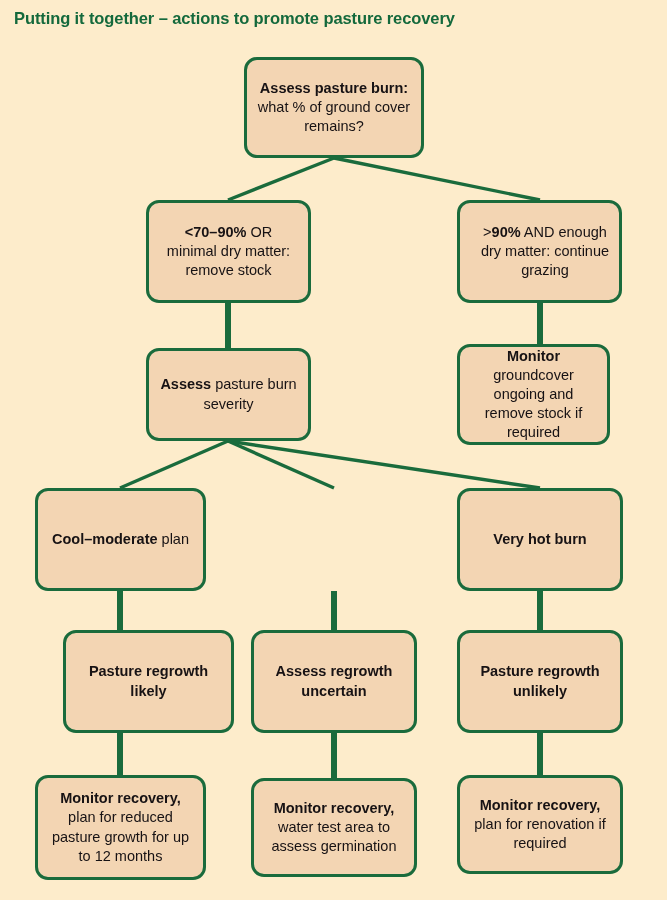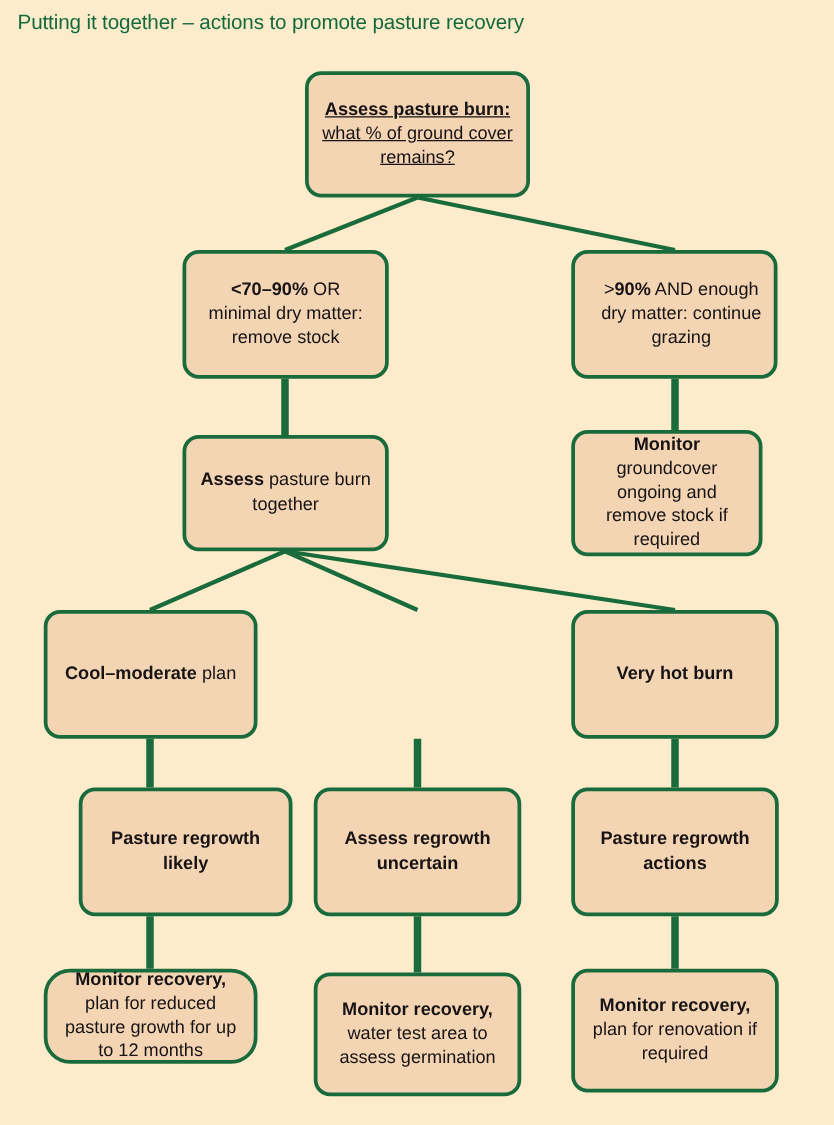--- a/index.html
+++ b/index.html
@@ -19,21 +19,21 @@
     position: relative;
     width: 667px;
     height: 900px;
   }
 
   #title {
     position: absolute;
     left: 14px;
     top: 9px;
     font-size: 16.5px;
-    font-weight: normal;
+    font-weight: bold;
     color: #14693c;
     letter-spacing: -0.1px;
     white-space: nowrap;
   }
 
   #connectors {
     position: absolute;
     left: 0;
     top: 0;
     width: 667px;
@@ -86,21 +86,21 @@
       <path d="M 120 591 L 120 630" stroke-width="6"></path>
       <path d="M 334 591 L 334 630" stroke-width="6"></path>
       <path d="M 540 591 L 540 630" stroke-width="6"></path>
 
       <path d="M 120 733 L 120 775" stroke-width="6"></path>
       <path d="M 334 733 L 334 778" stroke-width="6"></path>
       <path d="M 540 733 L 540 775" stroke-width="6"></path>
     </g>
   </svg>
 
-  <div class="node" style="left:244px; top:57px; width:180px; height:101px;text-decoration:underline;">
+  <div class="node" style="left:244px; top:57px; width:180px; height:101px;">
     <span class="txt">
       <b>Assess pasture burn:</b>
       <span class="reg">what % of ground cover remains?</span>
     </span>
   </div>
 
   <div class="node" style="left:146px; top:200px; width:165px; height:103px;">
     <span class="txt">
       <b>&lt;70–90%</b>
       <span class="reg">OR minimal dry matter: remove stock</span>
@@ -109,21 +109,21 @@
 
   <div class="node" style="left:457px; top:200px; width:165px; height:103px;padding-left:20px;">
     <span class="txt">
       <span class="reg">&gt;</span><b>90%</b>
       <span class="reg">AND enough dry matter: continue grazing</span>
     </span>
   </div>
 
   <div class="node" style="left:146px; top:348px; width:165px; height:93px;">
     <span class="txt">
-      <b>Assess</b><span class="reg"> pasture burn together</span>
+      <b>Assess</b><span class="reg"> pasture burn severity</span>
     </span>
   </div>
 
   <div class="node" style="left:457px; top:344px; width:153px; height:101px;">
     <span class="txt">
       <b>Monitor</b>
       <span class="reg">groundcover ongoing and remove stock if required</span>
     </span>
   </div>
 
@@ -141,24 +141,24 @@
 
   <div class="node bold-all" style="left:35px; top:630px; width:171px; height:103px;margin-left:28px;">
     <span class="txt">Pasture regrowth likely</span>
   </div>
 
   <div class="node bold-all" style="left:251px; top:630px; width:166px; height:103px;">
     <span class="txt">Assess regrowth uncertain</span>
   </div>
 
   <div class="node bold-all" style="left:457px; top:630px; width:166px; height:103px;">
-    <span class="txt">Pasture regrowth actions</span>
+    <span class="txt">Pasture regrowth unlikely</span>
   </div>
 
-  <div class="node" style="left:35px; top:775px; width:171px; height:76px;border-radius:21px;">
+  <div class="node" style="left:35px; top:775px; width:171px; height:105px;">
     <span class="txt">
       <b>Monitor recovery,</b>
       <span class="reg">plan for reduced pasture growth for up to 12 months</span>
     </span>
   </div>
 
   <div class="node" style="left:251px; top:778px; width:166px; height:99px;">
     <span class="txt">
       <b>Monitor recovery,</b>
       <span class="reg">water test area to assess germination</span>

